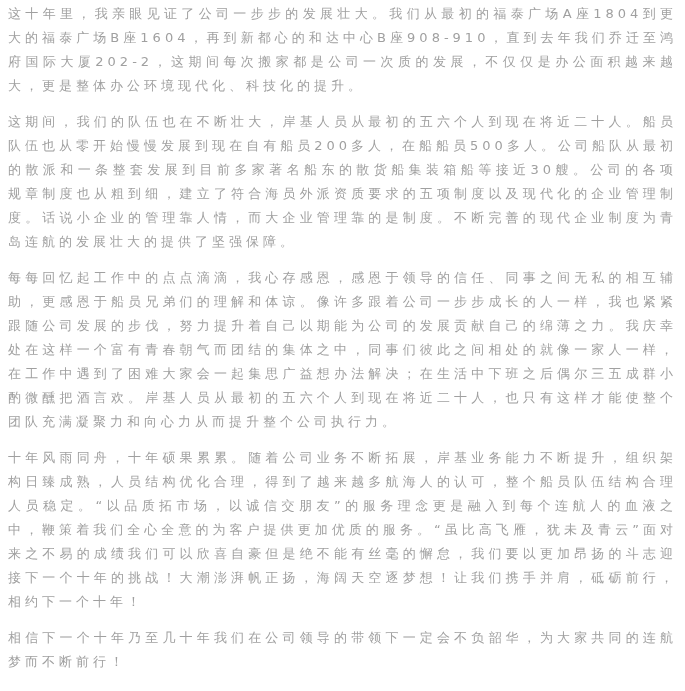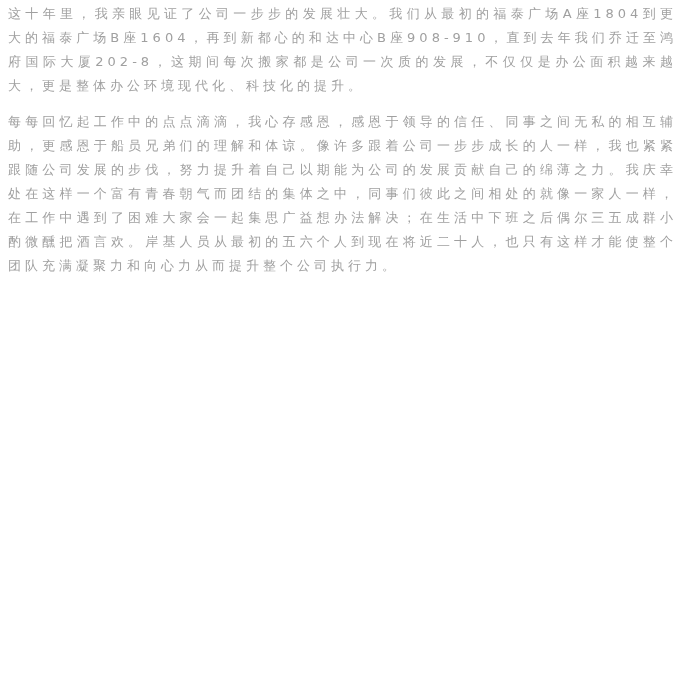--- a/index.html
+++ b/index.html
@@ -30,15 +30,18 @@
     margin: 0 0 12px 0;
   }
   .para:last-child {
     margin-bottom: 0;
   }
 </style>
 </head>
 <body>
 
 <div class="page">
-  <p class="para">这十年里，我亲眼见证了公司一步步的发展壮大。我们从最初的福泰广场A座1804到更大的福泰广场B座1604，再到新都心的和达中心B座908-910，直到去年我们乔迁至鸿府国际大厦202-8，这期间每次搬家都是公司一次质的发展，不仅仅是办公面积越来越大，更是整体办公环境现代化、科技化的提升。</p>
+  <p class="para">这十年里，我亲眼见证了公司一步步的发展壮大。我们从最初的福泰广场A座1804到更大的福泰广场B座1604，再到新都心的和达中心B座908-910，直到去年我们乔迁至鸿府国际大厦202-2，这期间每次搬家都是公司一次质的发展，不仅仅是办公面积越来越大，更是整体办公环境现代化、科技化的提升。</p>
+  <p class="para">这期间，我们的队伍也在不断壮大，岸基人员从最初的五六个人到现在将近二十人。船员队伍也从零开始慢慢发展到现在自有船员200多人，在船船员500多人。公司船队从最初的散派和一条整套发展到目前多家著名船东的散货船集装箱船等接近30艘。公司的各项规章制度也从粗到细，建立了符合海员外派资质要求的五项制度以及现代化的企业管理制度。话说小企业的管理靠人情，而大企业管理靠的是制度。不断完善的现代企业制度为青岛连航的发展壮大的提供了坚强保障。</p>
   <p class="para">每每回忆起工作中的点点滴滴，我心存感恩，感恩于领导的信任、同事之间无私的相互辅助，更感恩于船员兄弟们的理解和体谅。像许多跟着公司一步步成长的人一样，我也紧紧跟随公司发展的步伐，努力提升着自己以期能为公司的发展贡献自己的绵薄之力。我庆幸处在这样一个富有青春朝气而团结的集体之中，同事们彼此之间相处的就像一家人一样，在工作中遇到了困难大家会一起集思广益想办法解决；在生活中下班之后偶尔三五成群小酌微醺把酒言欢。岸基人员从最初的五六个人到现在将近二十人，也只有这样才能使整个团队充满凝聚力和向心力从而提升整个公司执行力。</p>
+  <p class="para">十年风雨同舟，十年硕果累累。随着公司业务不断拓展，岸基业务能力不断提升，组织架构日臻成熟，人员结构优化合理，得到了越来越多航海人的认可，整个船员队伍结构合理人员稳定。“以品质拓市场，以诚信交朋友”的服务理念更是融入到每个连航人的血液之中，鞭策着我们全心全意的为客户提供更加优质的服务。“虽比高飞雁，犹未及青云”面对来之不易的成绩我们可以欣喜自豪但是绝不能有丝毫的懈怠，我们要以更加昂扬的斗志迎接下一个十年的挑战！大潮澎湃帆正扬，海阔天空逐梦想！让我们携手并肩，砥砺前行，相约下一个十年！</p>
+  <p class="para">相信下一个十年乃至几十年我们在公司领导的带领下一定会不负韶华，为大家共同的连航梦而不断前行！</p>
 </div>
 
 </body></html>

